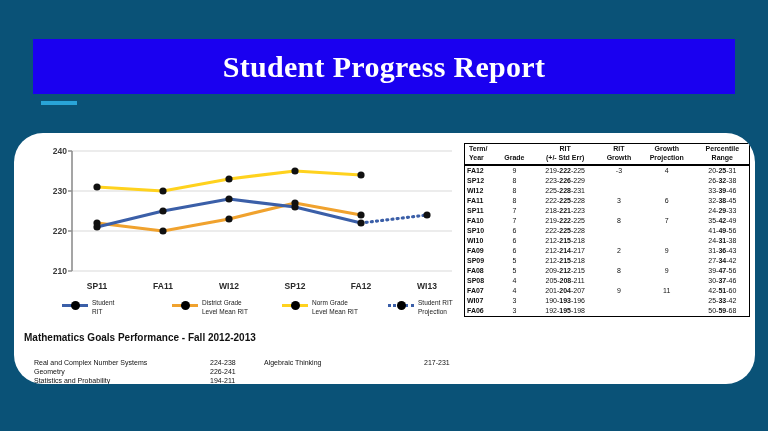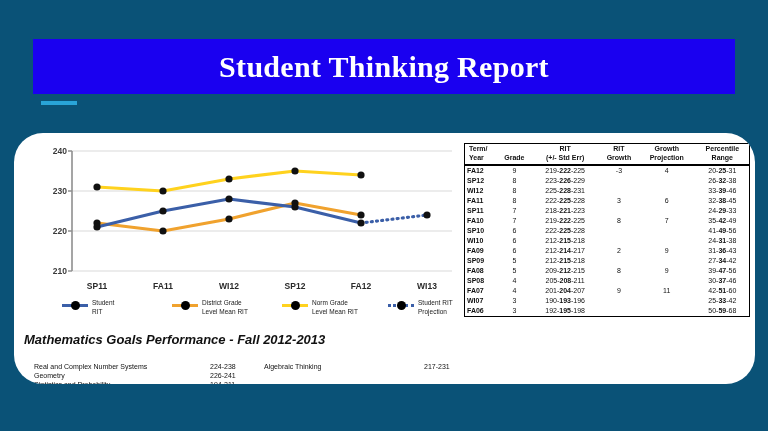--- a/index.html
+++ b/index.html
@@ -95,25 +95,24 @@
     width: 72px;
   }
 
   
   #goals-block {
     position: absolute;
     left: 10px; top: 199px;
     width: 450px;
   }
   #goals-title {
-    font-size: 13px;
+    font-size: 10px;
     font-weight: bold;
     color: #111;
     margin-bottom: 16px;
-    font-style: italic;
   }
   .goal-row {
     position: relative;
     height: 9px;
     font-size: 7px;
     color: #111;
   }
   .goal-name   { position: absolute; left: 10px; }
   .goal-range  { position: absolute; left: 186px; }
   .goal-name2  { position: absolute; left: 240px; }
@@ -167,21 +166,21 @@
     position: absolute;
     left: 0; top: 384px;
     width: 768px; height: 47px;
     background: #0a5277;
   }
 </style>
 </head>
 <body>
 
 <div id="title-banner">
-  <div id="title-text">Student Thinking Report</div>
+  <div id="title-text">Student Progress Report</div>
 </div>
 <div id="title-accent"></div>
 
 <div id="report-card">
 
   <div id="chart-panel">
     <svg id="chart-svg" width="440" height="170" viewBox="0 0 440 170">
 
       <g>
         <line x1="52" y1="14" x2="432" y2="14" stroke="#d9d9d9" stroke-width="1"></line>

